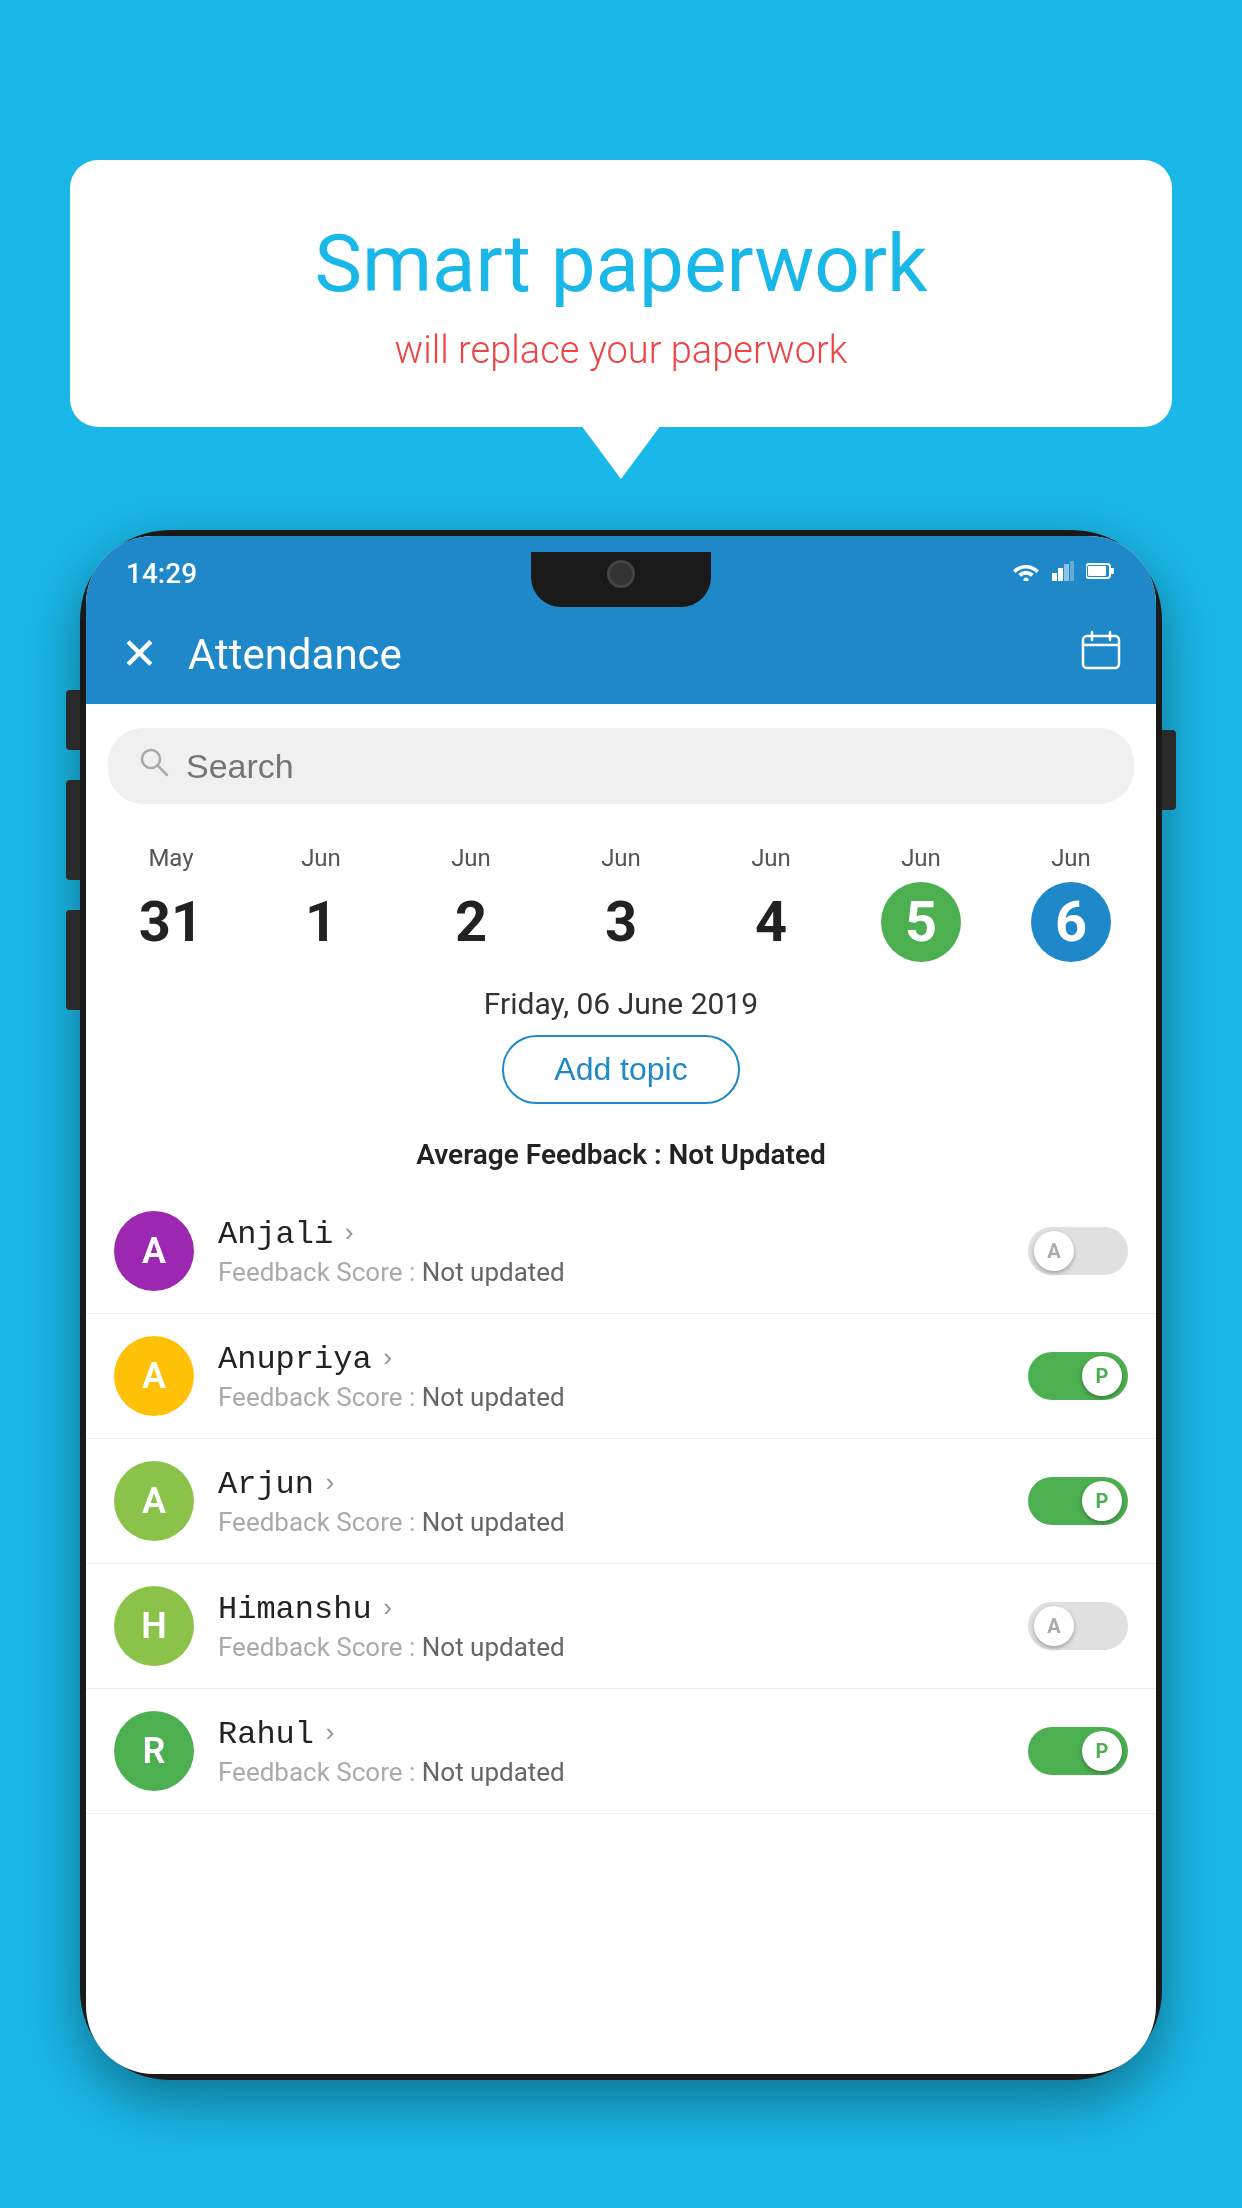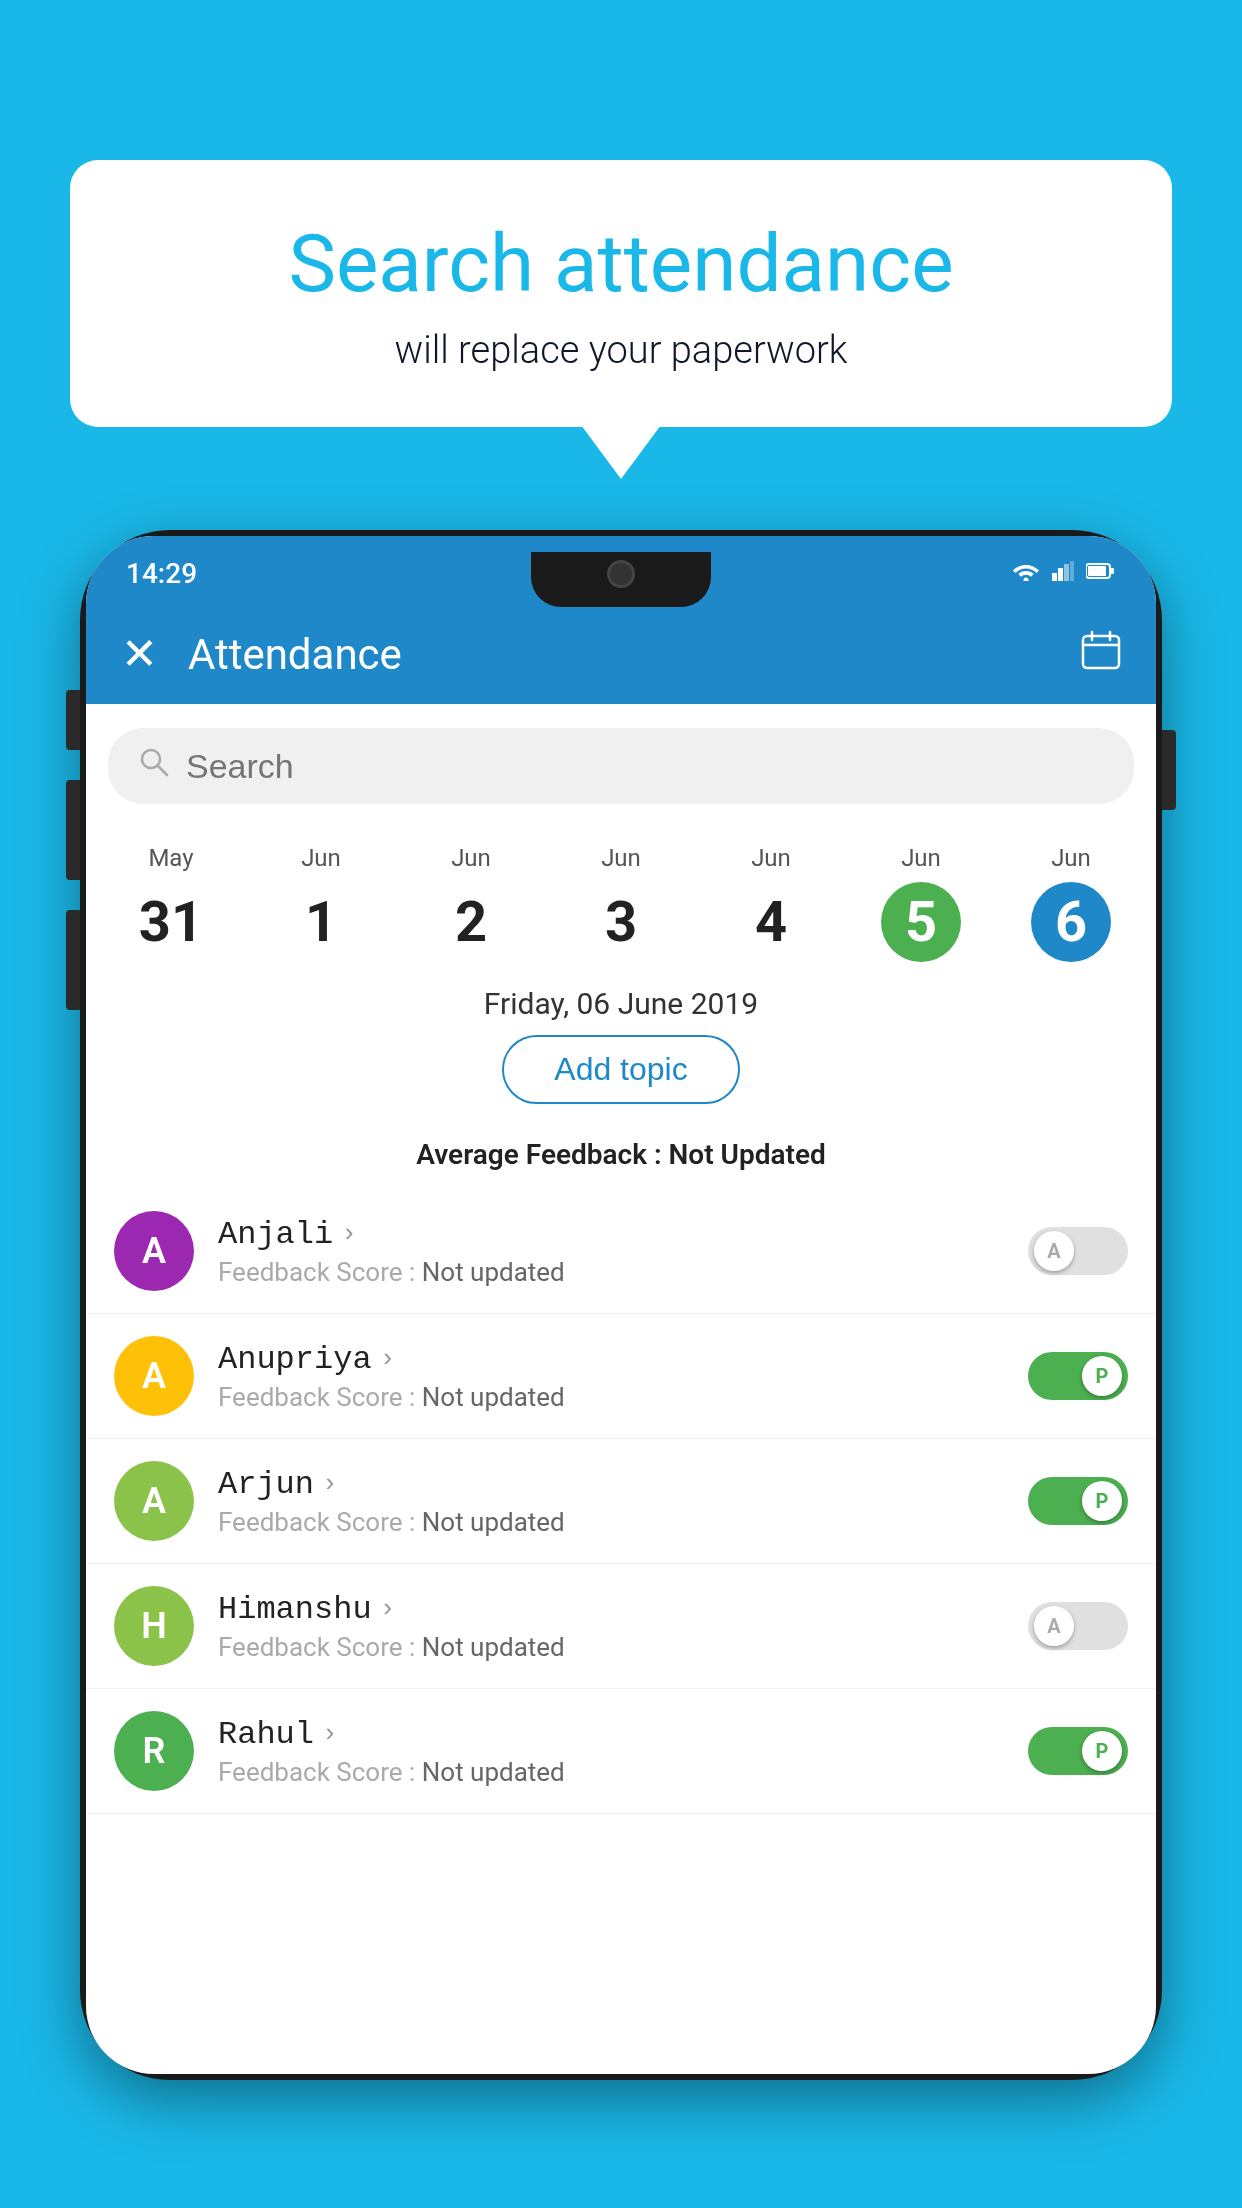--- a/index.html
+++ b/index.html
@@ -40,21 +40,21 @@
     }
     .speech-bubble .title {
       font-size: 80px;
       font-weight: 400;
       color: #1ab8e8;
       line-height: 1.1;
       margin-bottom: 20px;
     }
     .speech-bubble .subtitle {
       font-size: 38px;
-      color: #0f172a;
+      color: #ef4444;
       font-weight: 300;
     }
 
     
     .phone-wrapper {
       position: absolute;
       top: 530px;
       left: 80px;
       right: 80px;
       bottom: 0px;
@@ -380,21 +380,21 @@
     }
     .toggle.on .toggle-knob {
       color: #4caf50;
     }
   </style>
 </head>
 <body>
 
 <div class="speech-bubble-container">
   <div class="speech-bubble">
-    <div class="title">Search attendance</div>
+    <div class="title">Smart paperwork</div>
     <div class="subtitle">will replace your paperwork</div>
   </div>
 </div>
 
 <div class="phone-wrapper">
   <div class="phone-outer">
     <div class="side-button-right"></div>
     <div class="side-button-left1"></div>
     <div class="side-button-left2"></div>
     <div class="side-button-left3"></div>

